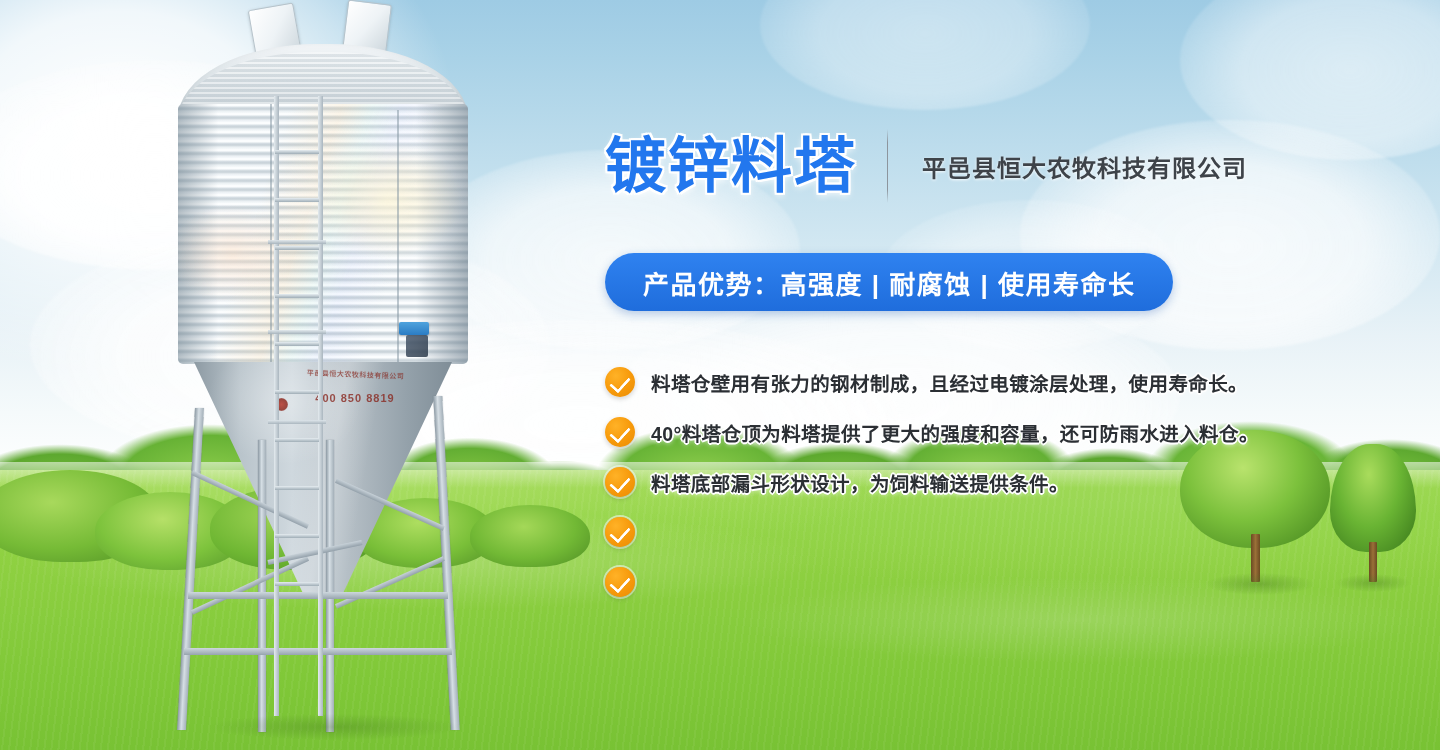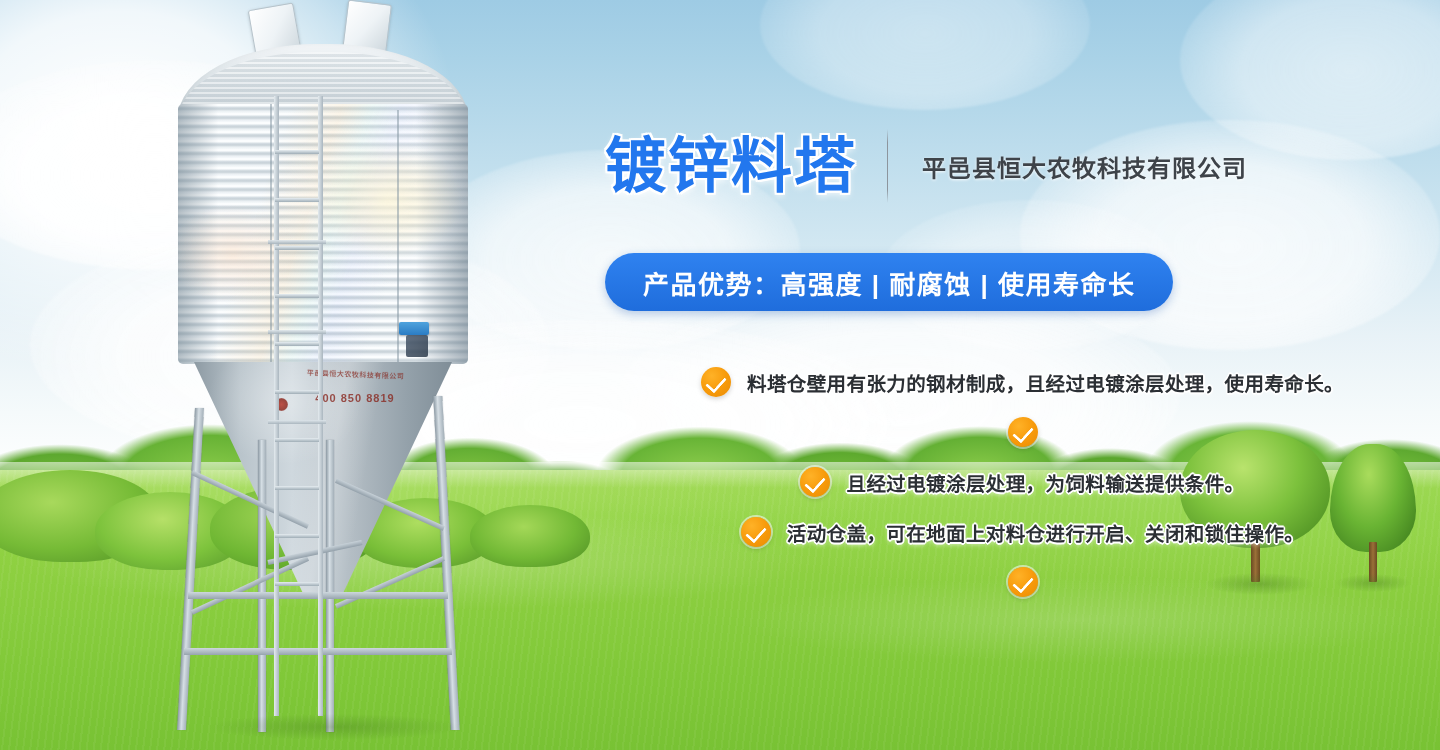--- a/index.html
+++ b/index.html
@@ -289,21 +289,21 @@
     background:linear-gradient(to bottom,#2f82f0,#1f6ddc);
     box-shadow:0 3px 10px rgba(30,90,180,0.30);
   }
   .advantage-pill span {
     color:#ffffff; font-size:26px; font-weight:bold; letter-spacing:1.5px;
     white-space:nowrap;
   }
 
   .bullets { position:absolute; left:0; top:357px; width:835px; }
   .bullet {
-    display:flex; align-items:center; height:50px; gap:16px;justify-content:center;
+    display:flex; align-items:center; height:50px; gap:16px;
   }
   .check {
     flex:0 0 auto; width:30px; height:30px; border-radius:50%;
     background:radial-gradient(circle at 36% 30%, #ffb227 0%, #f79a0b 52%, #e98c05 100%);
     box-shadow:0 2px 5px rgba(0,0,0,0.18), 0 0 0 2px rgba(255,255,255,0.55);
     position:relative;
   }
   .check::after {
     content:""; position:absolute; left:9px; top:6px;
     width:9px; height:16px; border:solid #ffffff;
@@ -427,30 +427,30 @@
 
     <div class="bullets">
 
       <div class="bullet">
         <div class="check"></div>
         <div class="bullet-text">料塔仓壁用有张力的钢材制成，且经过电镀涂层处理，使用寿命长。</div>
       </div>
 
       <div class="bullet">
         <div class="check"></div>
+        <div class="bullet-text">40°料塔仓顶为料塔提供了更大的强度和容量，还可防雨水进入料仓。</div>
       </div>
 
       <div class="bullet">
         <div class="check"></div>
-        <div class="bullet-text">且经过电镀涂层处理，为饲料输送提供条件。</div>
+        <div class="bullet-text">料塔底部漏斗形状设计，为饲料输送提供条件。</div>
       </div>
 
       <div class="bullet">
         <div class="check"></div>
-        <div class="bullet-text">活动仓盖，可在地面上对料仓进行开启、关闭和锁住操作。</div>
       </div>
 
       <div class="bullet">
         <div class="check"></div>
       </div>
 
     </div>
   </div>
 
 </div>

